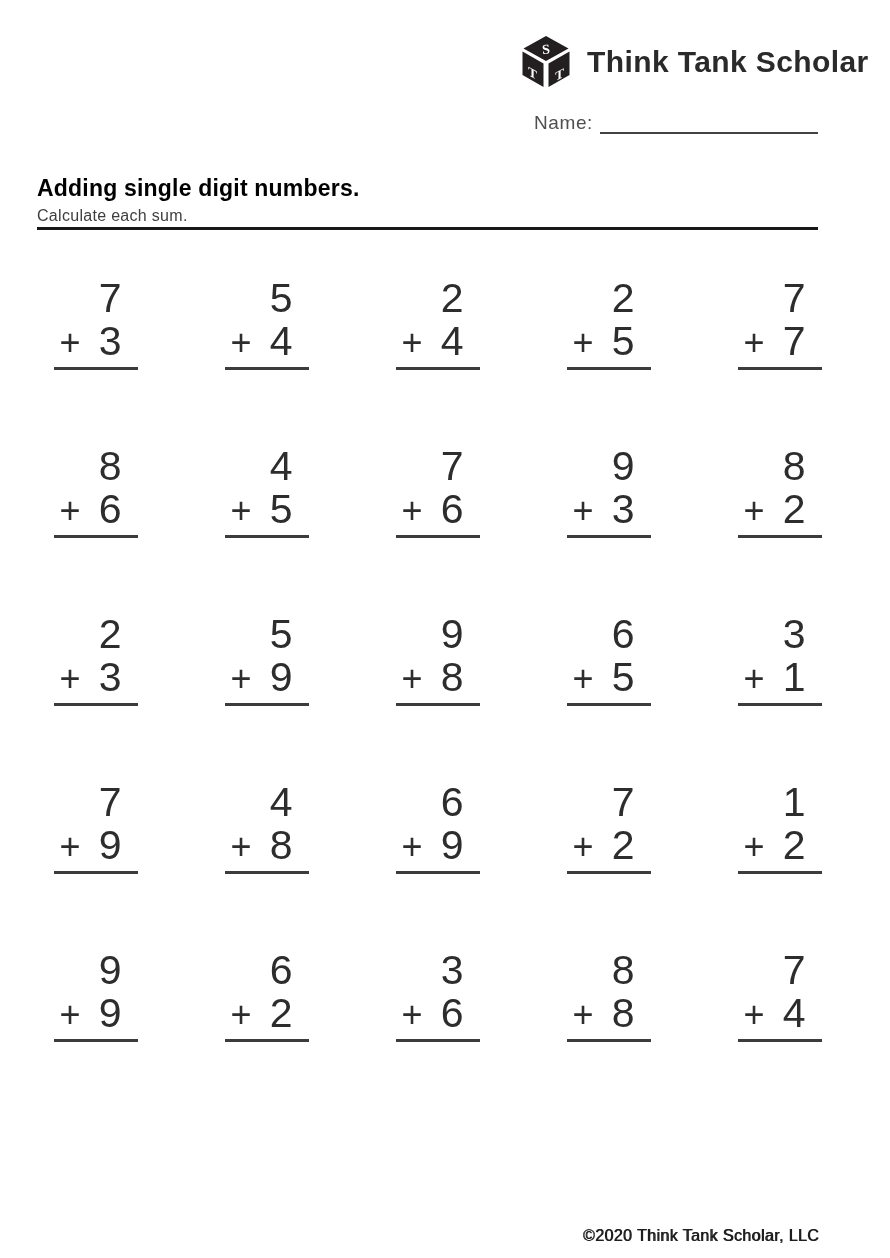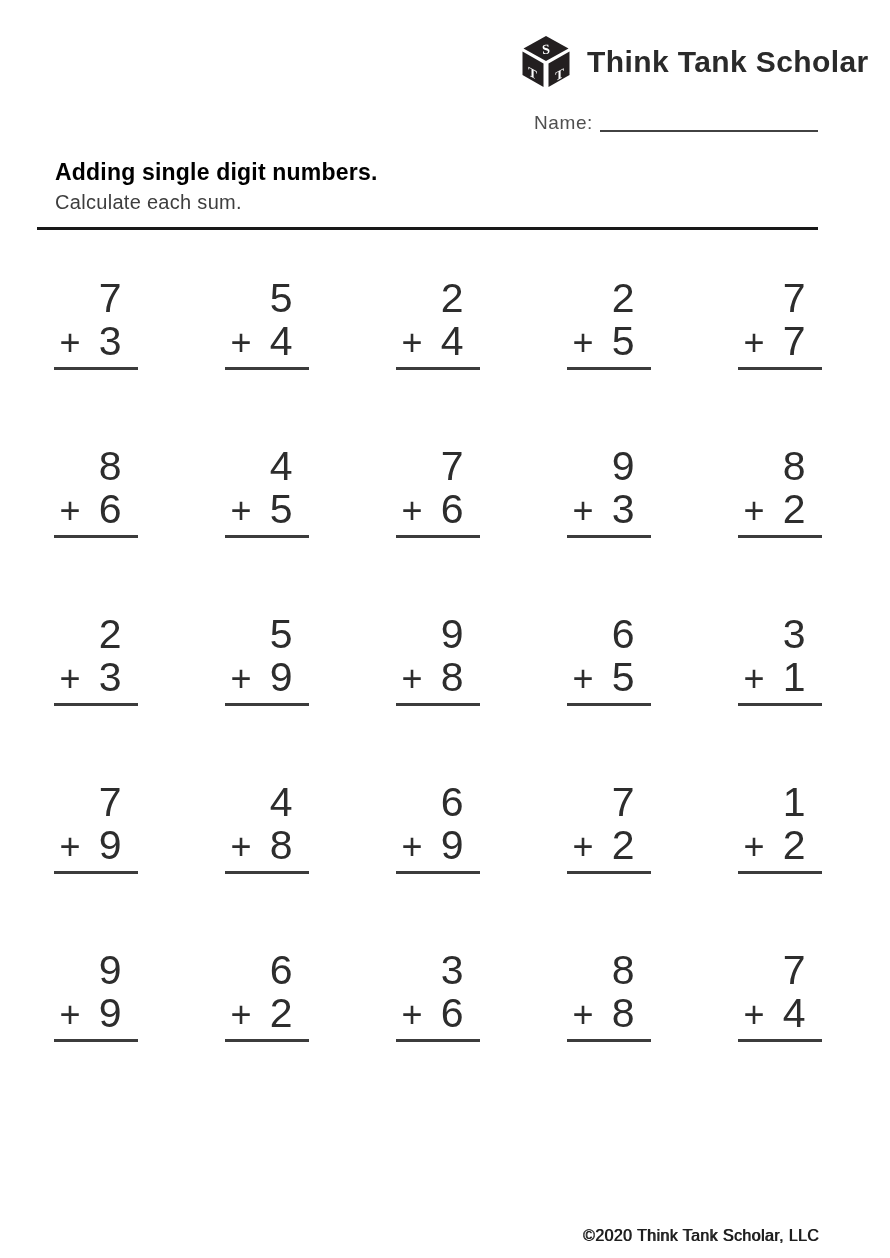--- a/index.html
+++ b/index.html
@@ -31,46 +31,46 @@
     white-space: nowrap;
   }
 
   
   .name-row {
     position: absolute;
     left: 534px;
     top: 112px;
     width: 284px;
     display: flex;
-    align-items: center;
+    align-items: flex-end;
     gap: 7px;
   }
   .name-label {
     font-size: 19px;
     color: #4f4f4f;
     letter-spacing: 0.6px;
   }
   .name-line {
     flex: 1;
     height: 17px;
     border-bottom: 2px solid #424242;
   }
 
   
-  .title-block { position: absolute; left: 37px; top: 159px; margin-left: 18px; }
+  .title-block { position: absolute; left: 37px; top: 175px; }
   .title-heading {
     margin: 0;
     font-size: 23px;
     font-weight: 700;
     color: #000000;
     letter-spacing: 0.2px;
   }
   .title-instruction {
     margin: 5px 0 0 0;
-    font-size: 20px;
+    font-size: 16px;
     font-weight: 400;
     color: #3e3e3e;
     letter-spacing: 0.3px;
   }
 
   
   .rule {
     position: absolute;
     left: 37px;
     top: 227px;

